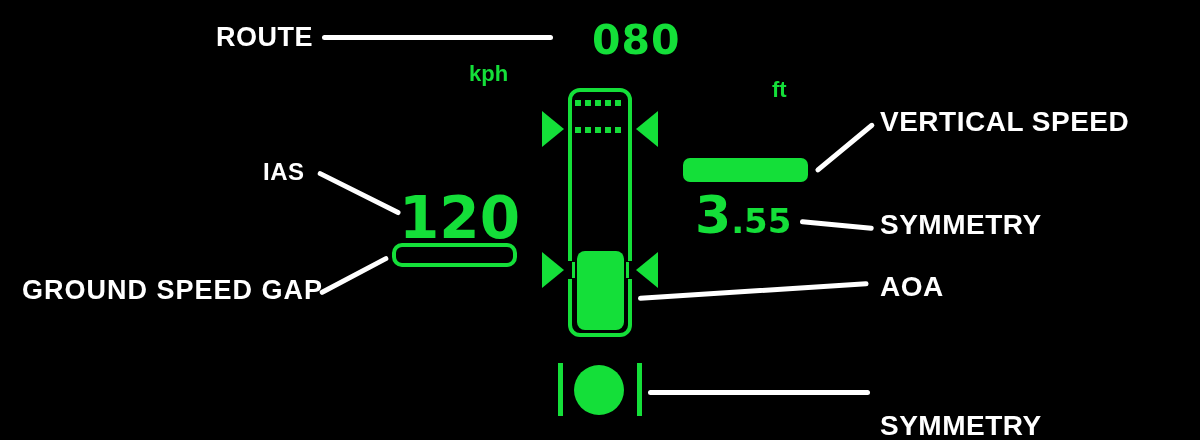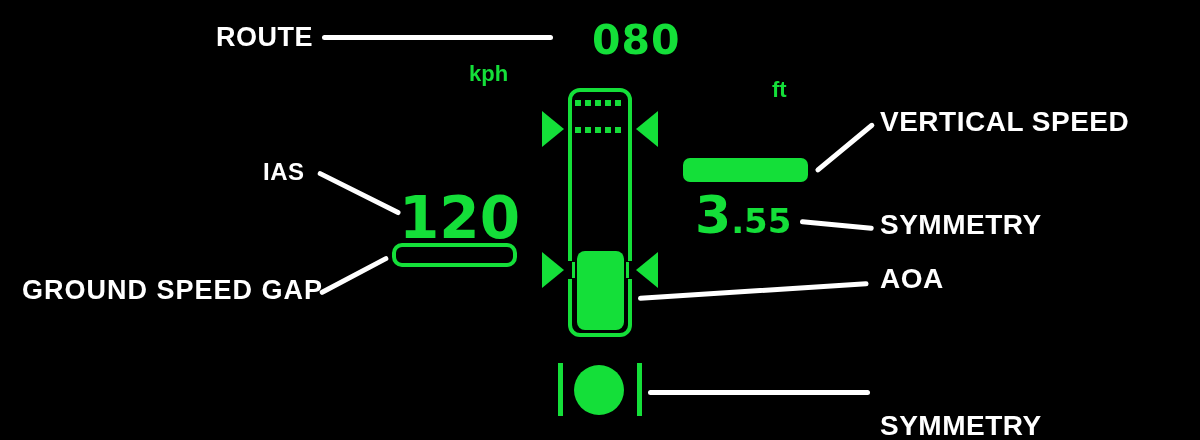--- a/index.html
+++ b/index.html
@@ -116,21 +116,21 @@
   <div class="leader" style="left:816px;top:169px;width:75px;transform:rotate(-39.6deg);"></div>
   <span class="lbl" style="left:880px;top:108px;">VERTICAL SPEED</span>
 
   <div class="val alt-value">
     <span>3</span><span class="alt-frac">.55</span>
   </div>
   <div class="leader" style="left:800px;top:219px;width:74px;transform:rotate(5.4deg);"></div>
   <span class="lbl" style="left:880px;top:211px;">SYMMETRY</span>
 
   <div class="leader" style="left:638px;top:296px;width:231px;transform:rotate(-3.7deg);"></div>
-  <span class="lbl" style="left:880px;top:265px;text-align:right;">AOA</span>
+  <span class="lbl" style="left:880px;top:273px;text-align:right;">AOA</span>
 
   <div class="sym-bar" style="left:558px;"></div>
   <div class="sym-dot"></div>
   <div class="sym-bar" style="left:637px;"></div>
   <div class="leader" style="left:648px;top:390px;width:222px;"></div>
   <span class="lbl" style="left:880px;top:380px;margin-top:32px;">SYMMETRY</span>
 
 </div>
 
 </body></html>

